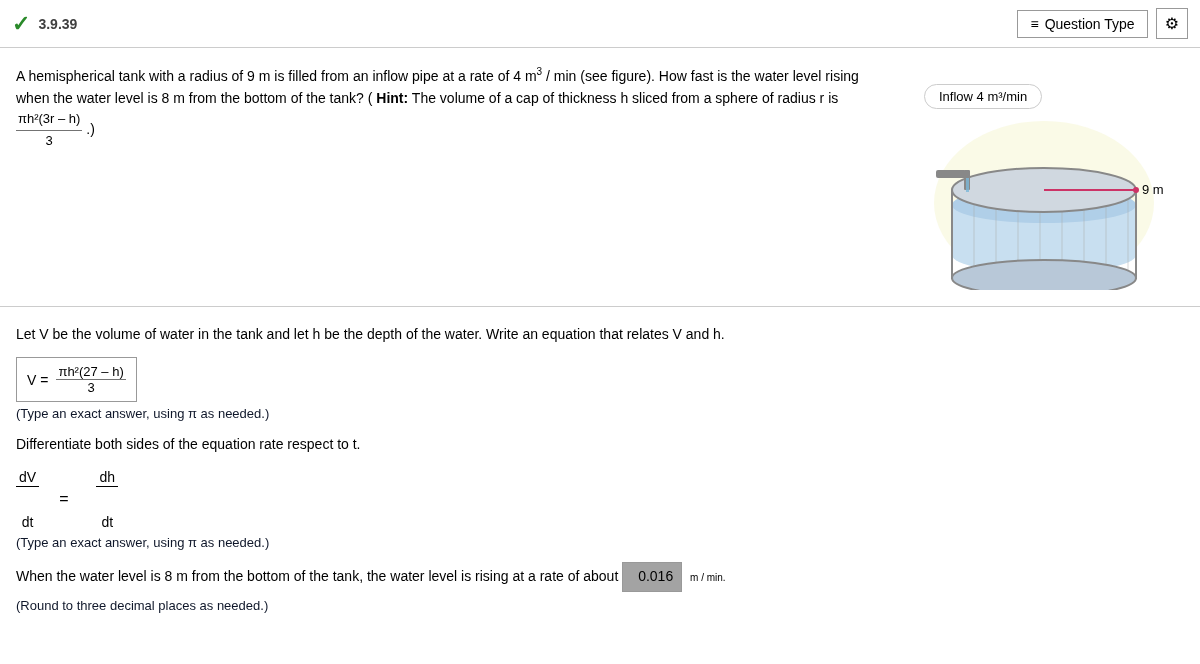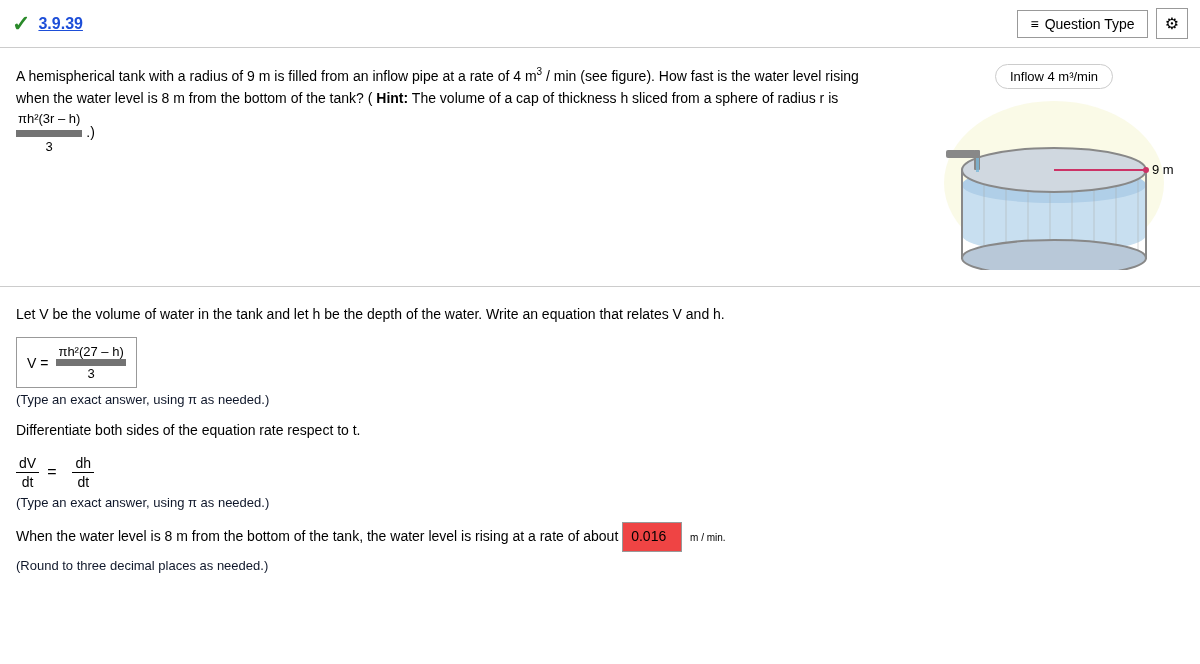--- a/index.html
+++ b/index.html
@@ -25,24 +25,23 @@
       display: flex;
       align-items: center;
       gap: 8px;
     }
     .check-icon {
       color: #2a8a2a;
       font-size: 22px;
       font-weight: bold;
     }
     .problem-number {
-      font-size: 16px;
+      font-size: 14px;
       font-weight: bold;
-      color: #1d4ed8;
-      text-decoration: underline;
+      color: #404040;
     }
     .header-right {
       display: flex;
       align-items: center;
       gap: 8px;
     }
     .question-help-btn {
       border: 1px solid #999;
       background: #fff;
       padding: 5px 12px;
@@ -66,21 +65,22 @@
       padding: 16px 16px 0 16px;
       gap: 28px;
     }
     .problem-section {
       flex: 1;
     }
     .figure-section {
       width: 260px;
       display: flex;
       flex-direction: column;
-      align-items: center;
+      align-items: flex-start;
+      margin-top: 20px;
     }
 
     
     .inflow-label {
       border: 1px solid #ccc;
       border-radius: 20px;
       padding: 4px 14px;
       font-size: 13px;
       display: inline-block;
       margin-bottom: 6px;
@@ -91,21 +91,21 @@
       line-height: 1.6;
       margin-bottom: 6px;
     }
     .fraction {
       display: inline-flex;
       flex-direction: column;
       align-items: center;
       vertical-align: middle;
     }
     .fraction .numerator {
-      border-bottom: 7px solid #737373;
+      border-bottom: 1px solid #737373;
       padding: 0 2px;
       font-size: 13px;
     }
     .fraction .denominator {
       padding: 0 2px;
       font-size: 13px;
     }
 
     
     .divider {
@@ -141,36 +141,37 @@
       color: #0f172a;
       font-size: 13px;
       margin-bottom: 12px;
     }
 
     
     .deriv-box {
       display: flex;
       align-items: center;
       margin-bottom: 4px;
-      gap: 4px;
+      gap: 16px;
     }
     .deriv-fraction {
       display: inline-flex;
       flex-direction: column;
       align-items: center;
       vertical-align: middle;
     }
     .deriv-fraction .num {
       border-bottom: 1px solid #000;
       padding: 1px 3px;
       font-size: 14px;
     }
     .deriv-fraction .den {
       padding: 1px 3px;
       font-size: 14px;
+      margin-top: 26px;
     }
     .equals-sign {
       font-size: 16px;
       margin: 0 4px;
     }
     .big-bracket {
       border: 1px solid #555;
       padding: 6px 10px;
       font-size: 14px;
       background: #fff;
@@ -180,22 +181,22 @@
     .final-answer-text {
       line-height: 1.7;
       margin-bottom: 6px;
     }
     .answer-input-box {
       display: inline-block;
       border: 1px solid #999;
       padding: 2px 8px;
       font-size: 14px;
       min-width: 60px;
-      text-align: left;
-      background: #ef4444;
+      text-align: right;
+      background: #a3a3a3;
     }
     .unit-label {
       font-size: 10px;
       margin-left: 4px;
     }
 
     sup {
       font-size: 10px;
       vertical-align: super;
     }

